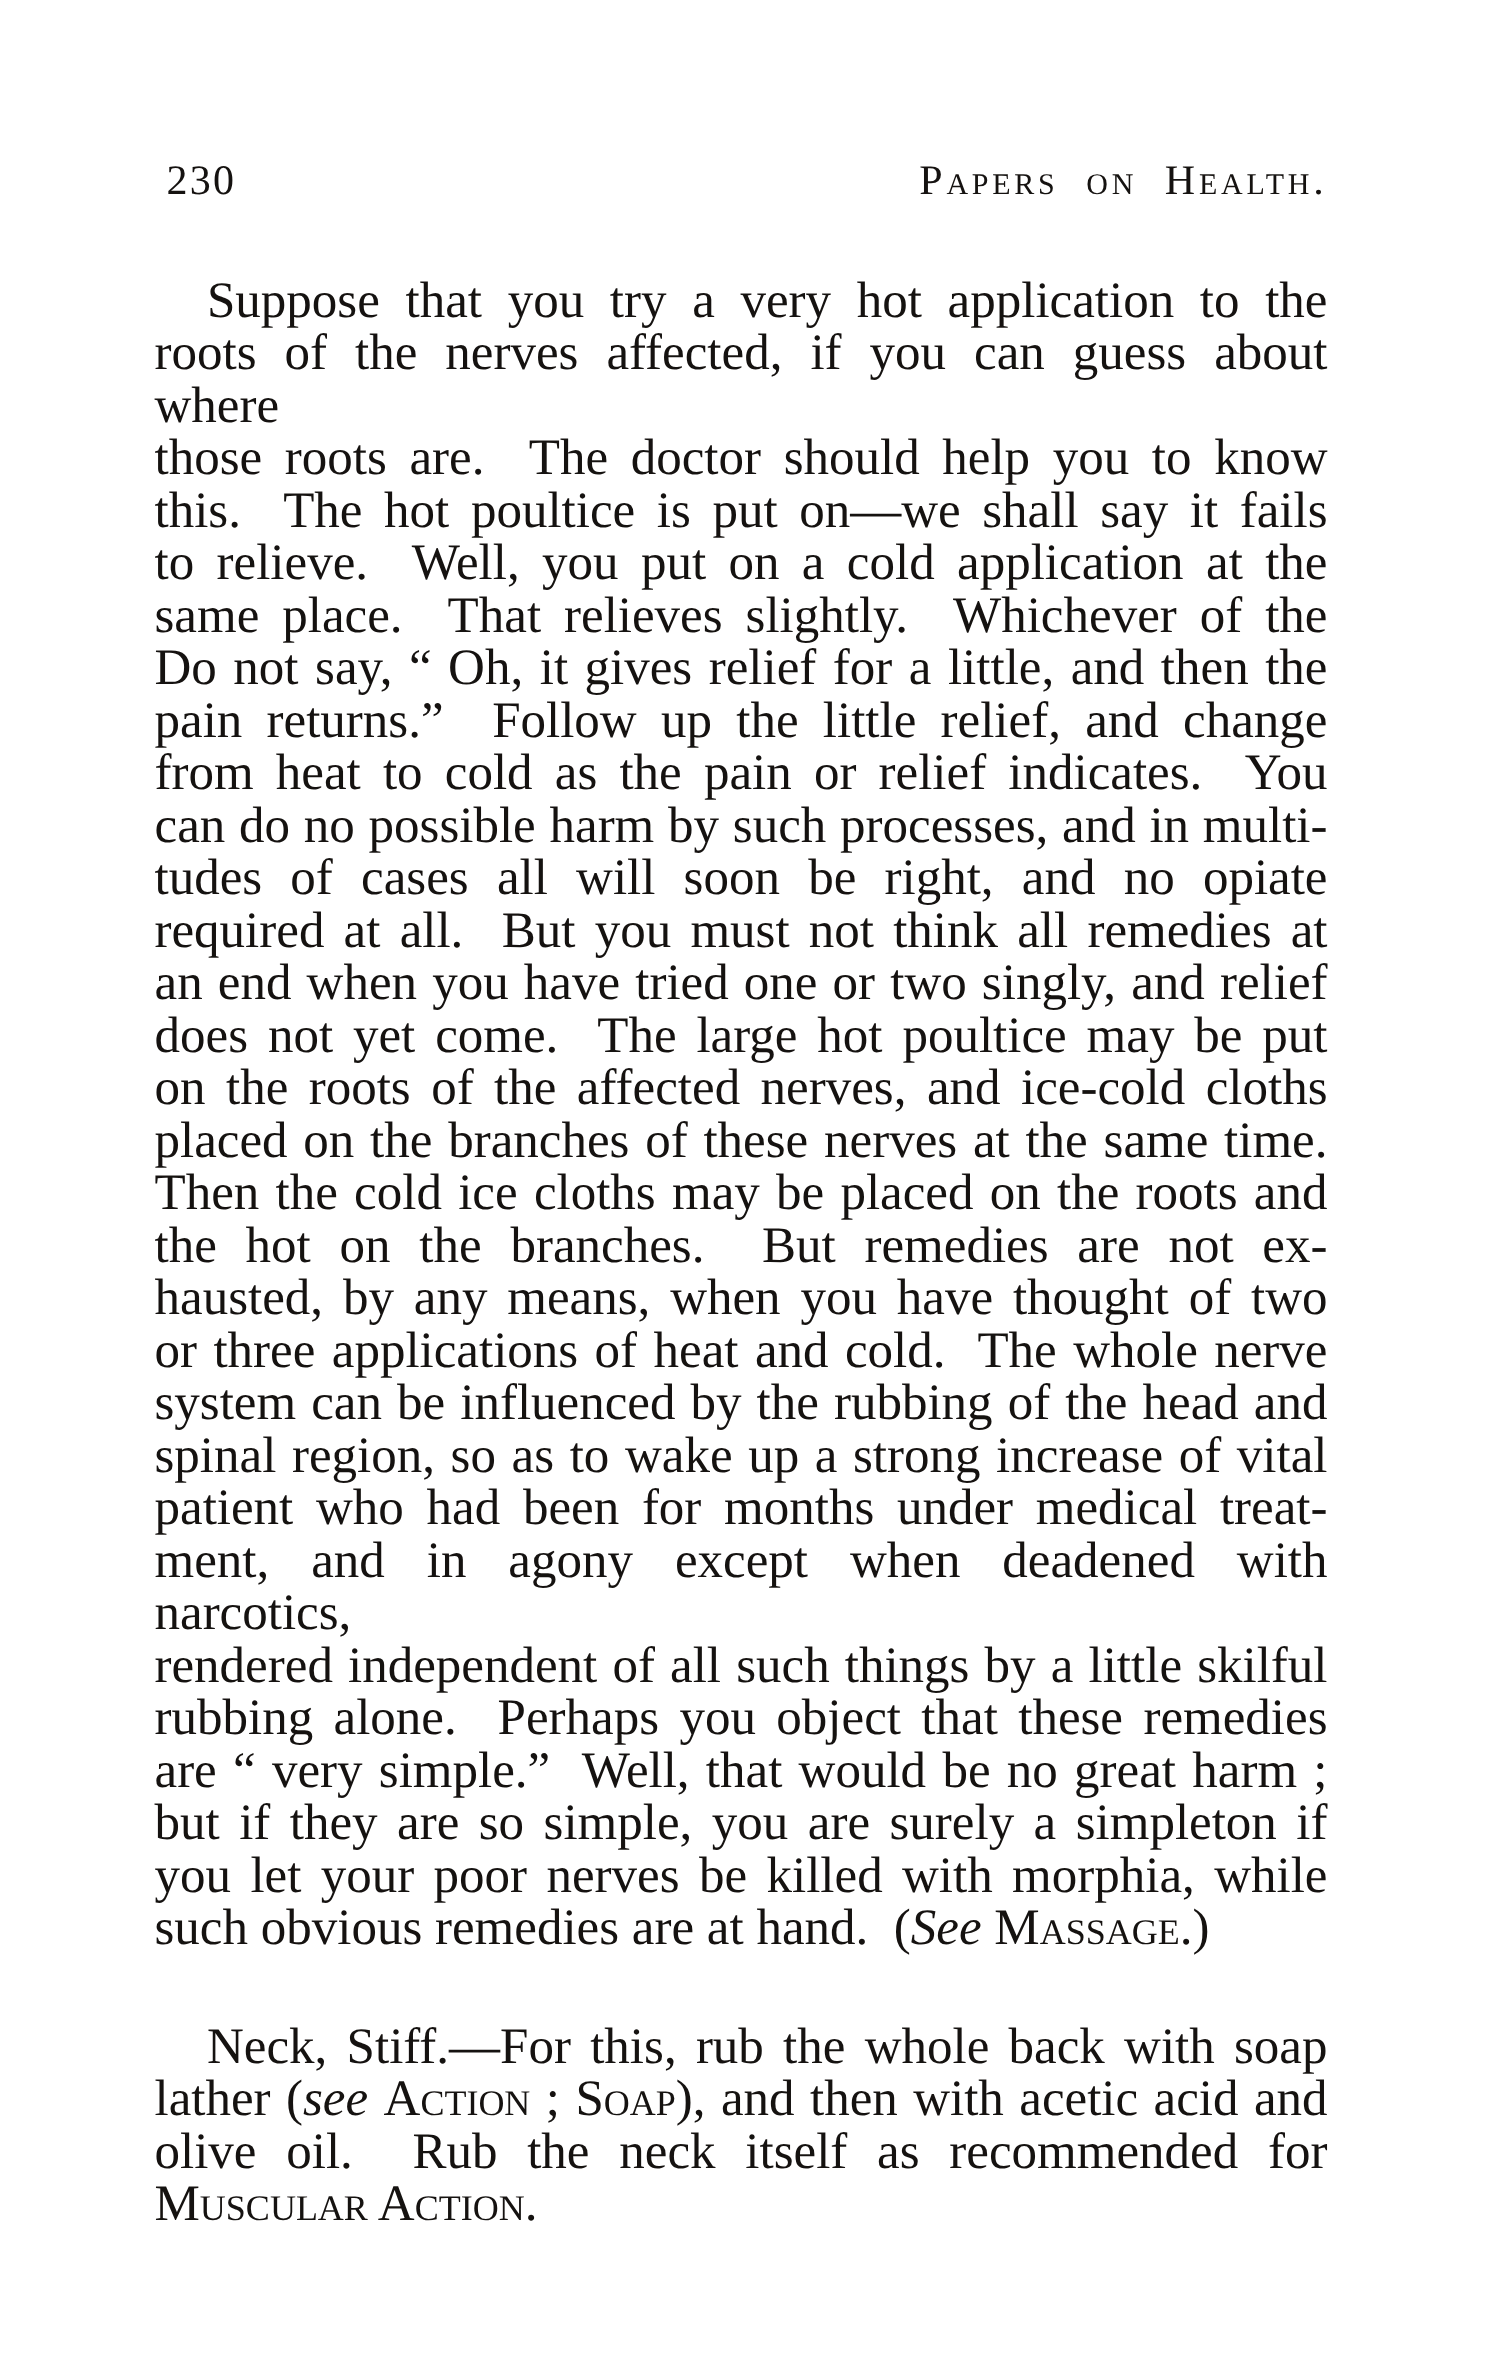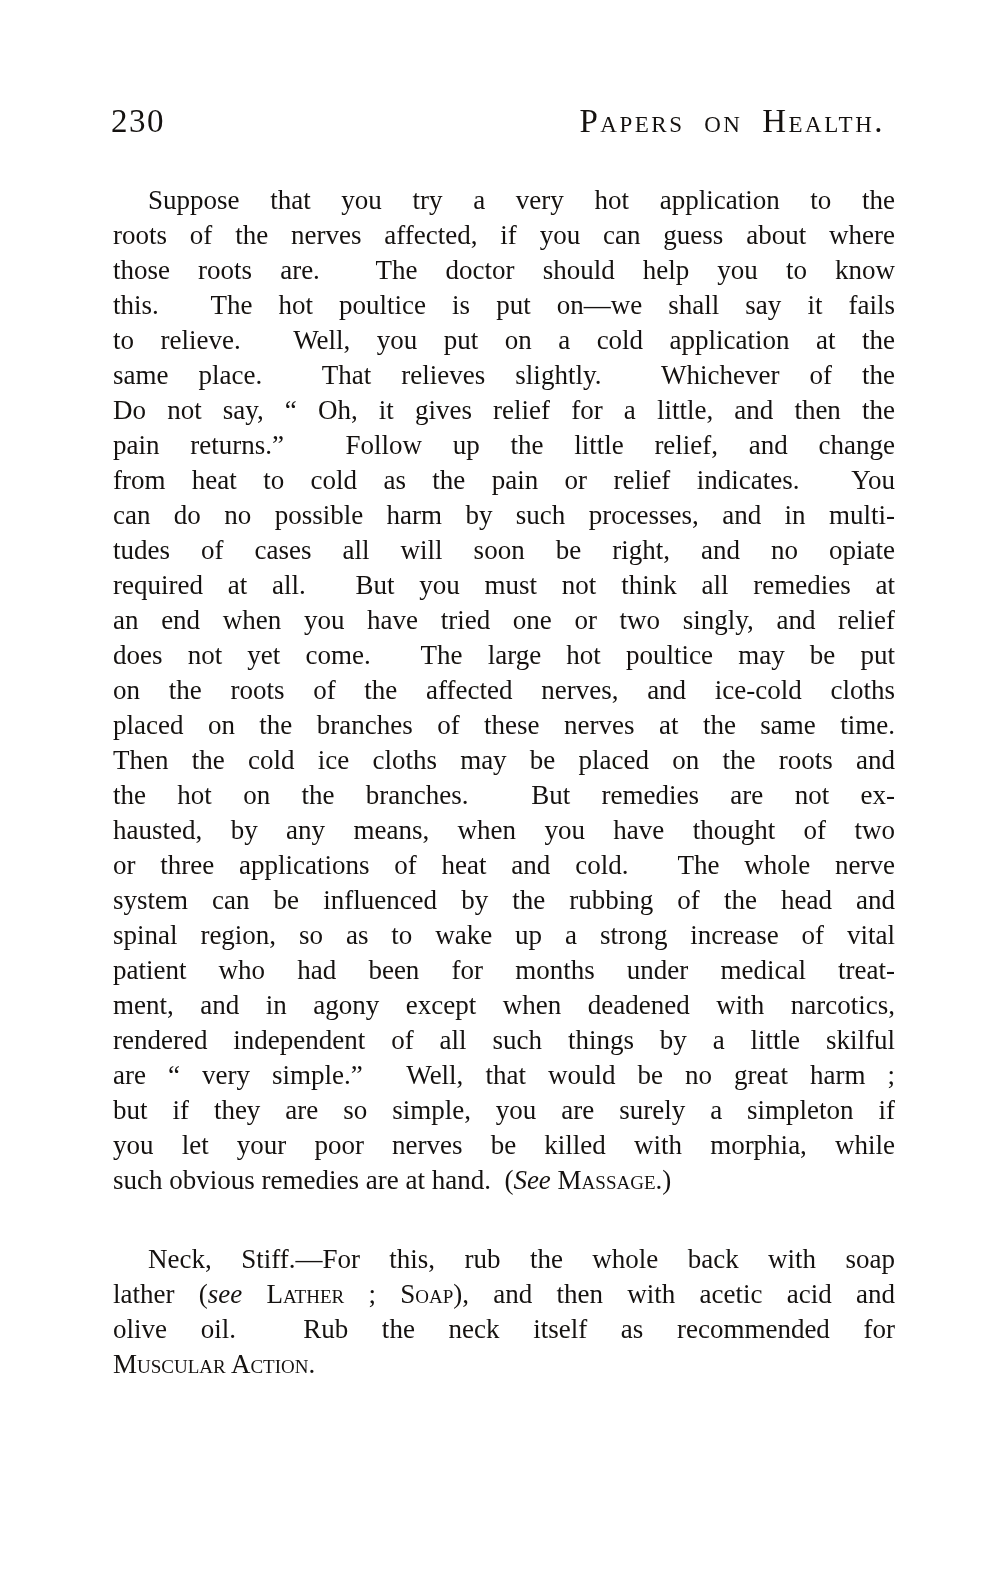--- a/index.html
+++ b/index.html
@@ -6,35 +6,35 @@
   .page{
     position:relative;
     width:1000px;height:1576px;
     background:#ffffff;
     color:#151210;
     font-family:"Liberation Serif", serif;
     overflow:hidden;
   }
   .header{
     position:absolute;top:101px;left:103px;width:782px;height:40px;
-    font-size:33px;line-height:40px;
+    font-size:28px;line-height:40px;
   }
   .pageno{
     position:absolute;left:8px;top:0;
     letter-spacing:1.5px;
   }
   .running-title{
     text-align:right;
     font-variant:small-caps;
     letter-spacing:2.5px;
     word-spacing:9px;
   }
   .page-body{
     position:absolute;top:183px;left:103px;width:782px;
-    font-size:27px;line-height:35px;margin-left:10px;
+    font-size:34px;line-height:35px;
   }
   .para + .para{margin-top:44px;}
   .line{
     text-align:justify;
     text-align-last:justify;
     white-space:pre-wrap;
     hyphens:none;
   }
   .line.last{text-align-last:left;}
   .line.indent{padding-left:35px;}
@@ -70,25 +70,26 @@
         <div class="line"><span>placed on the branches of these nerves at the same time.</span></div>
         <div class="line"><span>Then the cold ice cloths may be placed on the roots and</span></div>
         <div class="line"><span>the hot on the branches.  But remedies are not ex-</span></div>
         <div class="line"><span>hausted, by any means, when you have thought of two</span></div>
         <div class="line"><span>or three applications of heat and cold.  The whole nerve</span></div>
         <div class="line"><span>system can be influenced by the rubbing of the head and</span></div>
         <div class="line"><span>spinal region, so as to wake up a strong increase of vital</span></div>
         <div class="line"><span>patient who had been for months under medical treat-</span></div>
         <div class="line"><span>ment, and in agony except when deadened with narcotics,</span></div>
         <div class="line"><span>rendered independent of all such things by a little skilful</span></div>
+        <div class="line"><span>rubbing alone.  Perhaps you object that these remedies</span></div>
         <div class="line"><span>are “ very simple.”  Well, that would be no great harm ;</span></div>
         <div class="line"><span>but if they are so simple, you are surely a simpleton if</span></div>
         <div class="line"><span>you let your poor nerves be killed with morphia, while</span></div>
         <div class="line last"><span>such obvious remedies are at hand.  (</span><span class="it">See</span><span> </span><span class="sc">Massage.</span><span>)</span></div>
       </div>
       <div class="para">
         <div class="line indent"><span class="bd">Neck, Stiff.</span><span>—For this, rub the whole back with soap</span></div>
-        <div class="line"><span>lather (</span><span class="it">see</span><span> </span><span class="sc">Lather</span><span> ; </span><span class="sc">Soap</span><span>), and then with acetic acid and</span></div>
+        <div class="line"><span>lather (</span><span class="it">see</span><span> </span><span class="sc">Action</span><span> ; </span><span class="sc">Soap</span><span>), and then with acetic acid and</span></div>
         <div class="line"><span>olive oil.  Rub the neck itself as recommended for</span></div>
         <div class="line last"><span class="sc">Muscular Action.</span></div>
       </div>
     </div>
 </div>
 
 </body></html>

